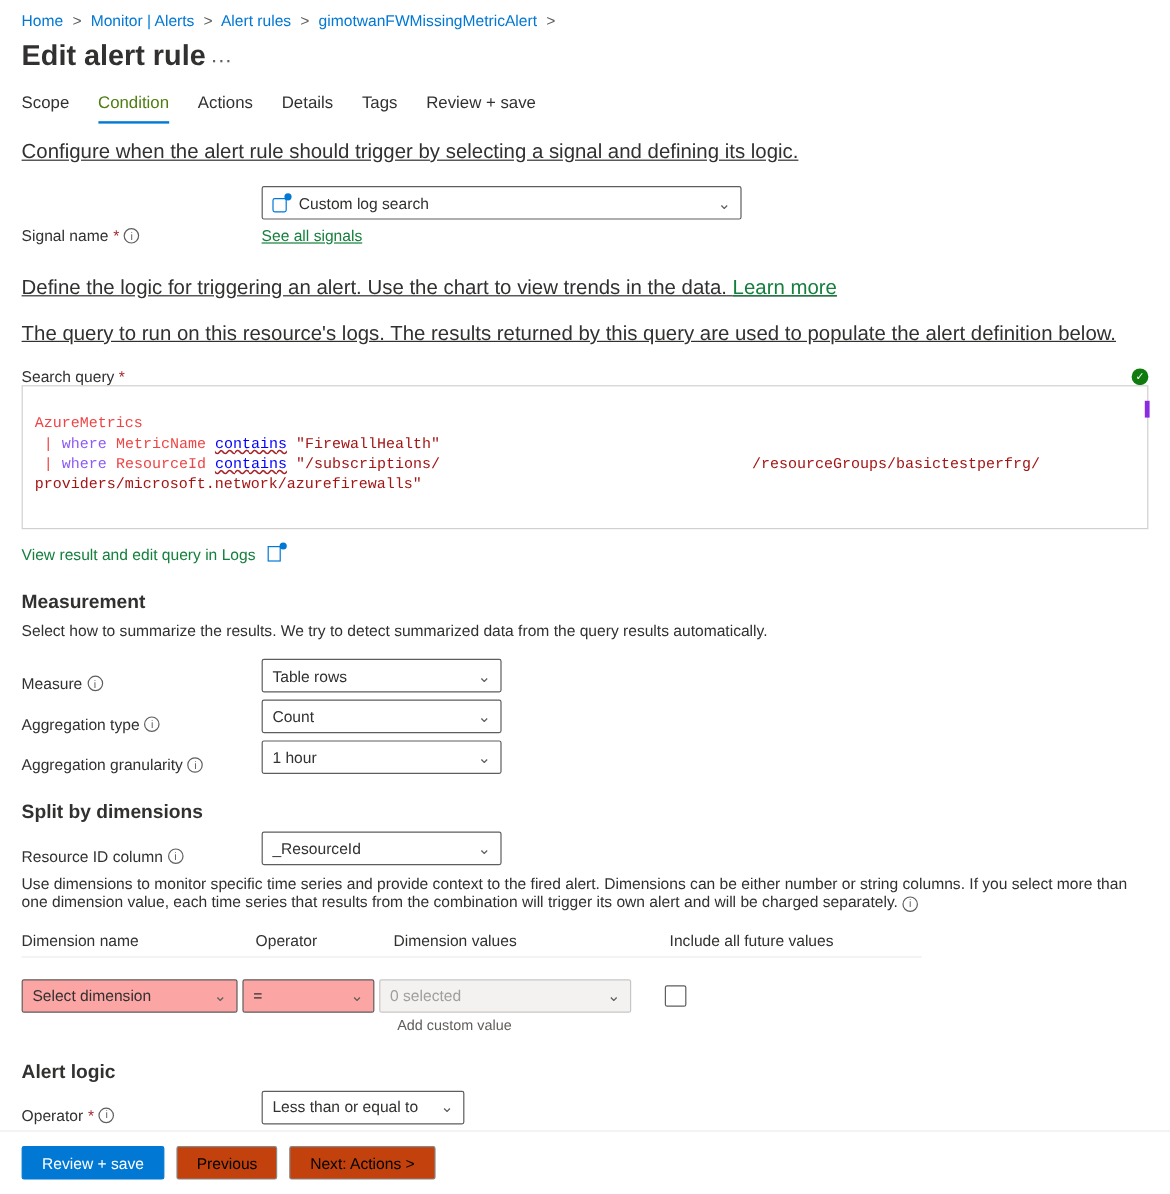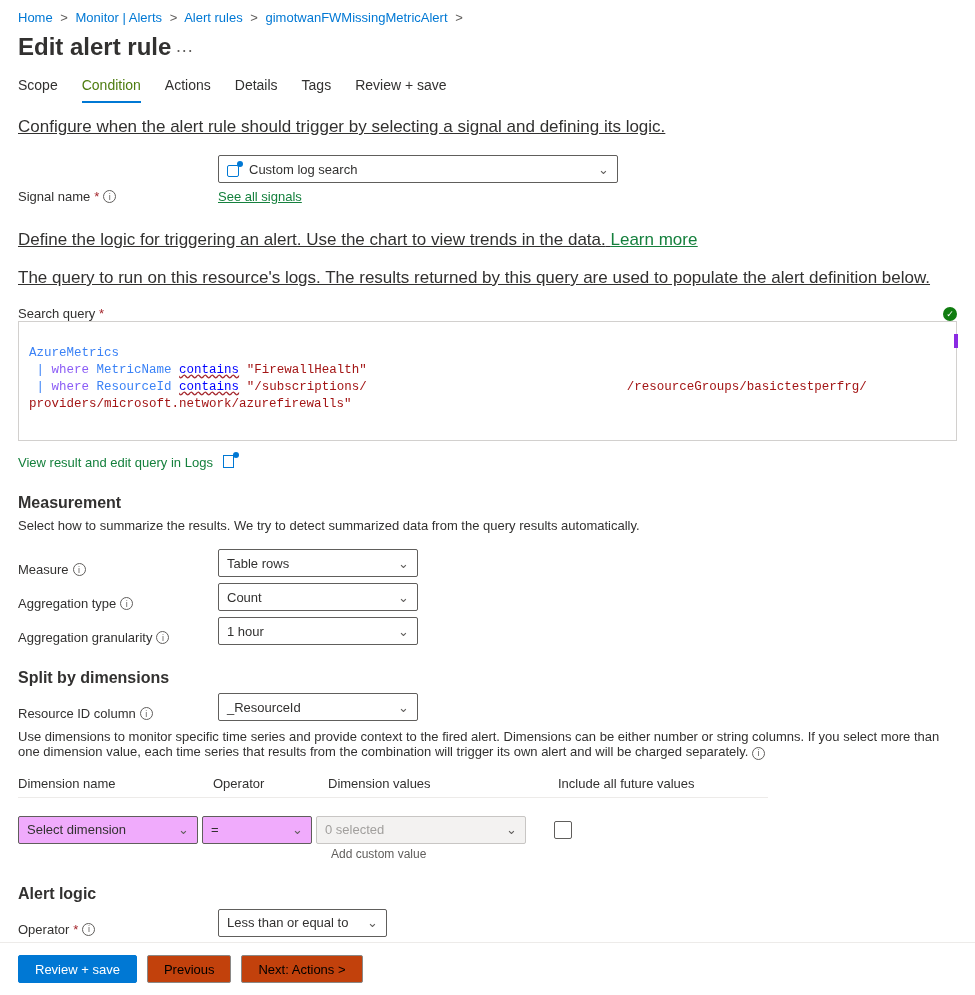--- a/index.html
+++ b/index.html
@@ -62,38 +62,38 @@
     min-height: 120px;
     padding: 6px 10px;
     font-family: Consolas, "Courier New", monospace;
     font-size: 12.5px;
     line-height: 1.35;
     white-space: pre-wrap;
     position: relative;
   }
   .query-box .kw { color: #8b5cf6; }
   .query-box .fn { color: #0000ff; text-decoration: underline wavy #a4262c; }
-  .query-box .plain { color: #3b82f6; }
+  .query-box .plain { color: #ef4444; }
   .query-box .redstr { color: #a31515; }
   .check-ok {
     display:inline-flex; width:14px; height:14px; border-radius:50%;
     background:#107c10; color:#fff; font-size:9px; align-items:center; justify-content:center;
   }
   .purple-bar { position:absolute; right:-2px; top:12px; width:4px; height:14px; background:#8a2be2; }
   h3 { font-size: 16px; font-weight: 600; margin: 24px 0 6px 0; }
   .subdesc { font-size: 13px; color: #323130; margin-bottom: 16px; }
   .dim-table { width: 750px; margin-top: 10px; }
   .dim-head { display:flex; border-bottom:1px solid #edebe9; padding-bottom:6px; font-size:13px; }
   .dim-head > div:nth-child(1){ width:195px; }
   .dim-head > div:nth-child(2){ width:115px; }
   .dim-head > div:nth-child(3){ width:230px; }
   .dim-head > div:nth-child(4){ flex:1; }
   .dim-row { display:flex; align-items:center; gap:4px; padding-top:18px; }
   .select-box {
-    height:28px; border:1px solid #605e5c; border-radius:2px; background:#f0abfc;
+    height:28px; border:1px solid #605e5c; border-radius:2px; background:#fca5a5;
     display:flex; align-items:center; justify-content:space-between; padding:0 8px; font-size:13px;
   }
   .select-box.disabled { background:#f3f2f1; color:#a19f9d; border-color:#c8c6c4; }
   .checkbox { width:18px; height:18px; border:1px solid #605e5c; border-radius:2px; }
   .add-custom { font-size:12px; color:#605e5c; margin-top:3px; margin-left:313px; }
   .text-input {
     width:200px; height:28px; border:1px solid #605e5c; border-radius:2px;
     padding:0 8px; font-size:13px;
   }
   .footer {

